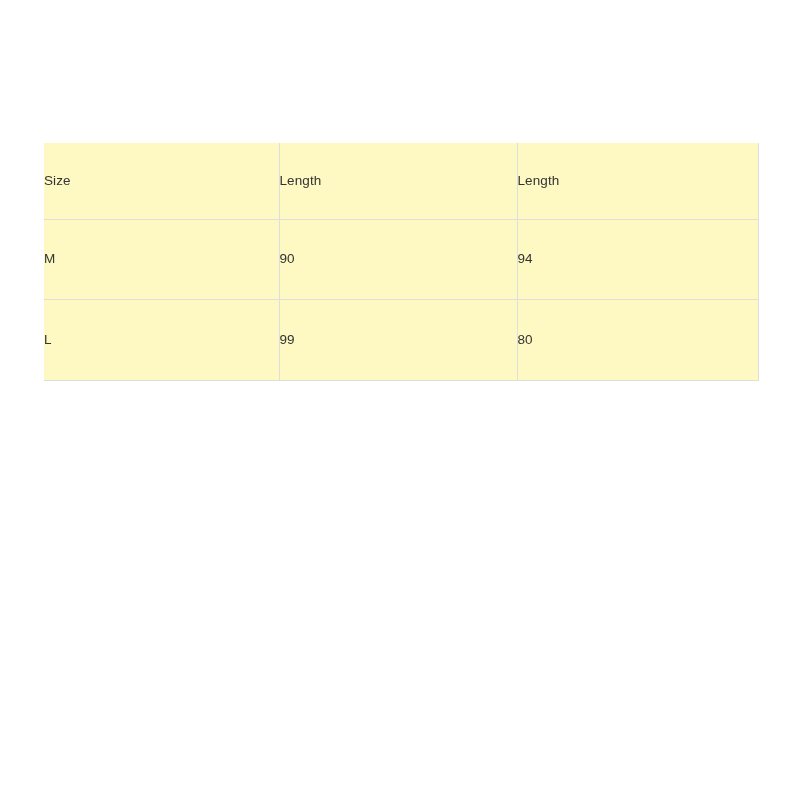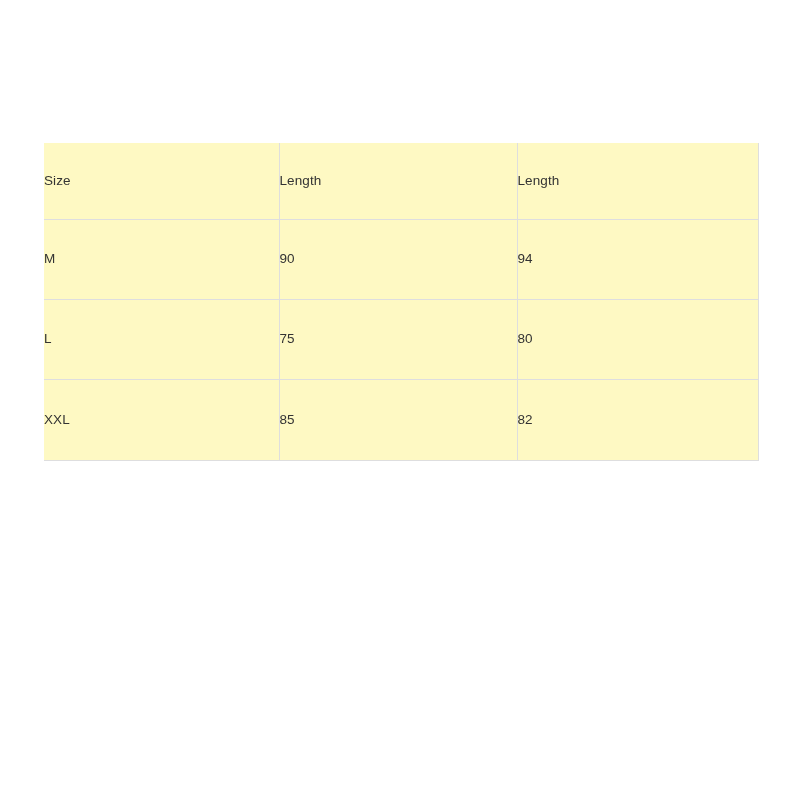--- a/index.html
+++ b/index.html
@@ -114,33 +114,22 @@
           </td>
           <td>
             <span class="cell-text">94</span>
           </td>
         </tr>
         <tr>
           <td>
             <span class="cell-text">L</span>
           </td>
           <td>
-            <span class="cell-text">75</span>
+            <span class="cell-text">99</span>
           </td>
           <td>
             <span class="cell-text">80</span>
-          </td>
-        </tr>
-        <tr>
-          <td>
-            <span class="cell-text">XXL</span>
-          </td>
-          <td>
-            <span class="cell-text">85</span>
-          </td>
-          <td>
-            <span class="cell-text">82</span>
           </td>
         </tr>
       </tbody>
     </table>
   </div>
 </div>
 
 </body></html>

